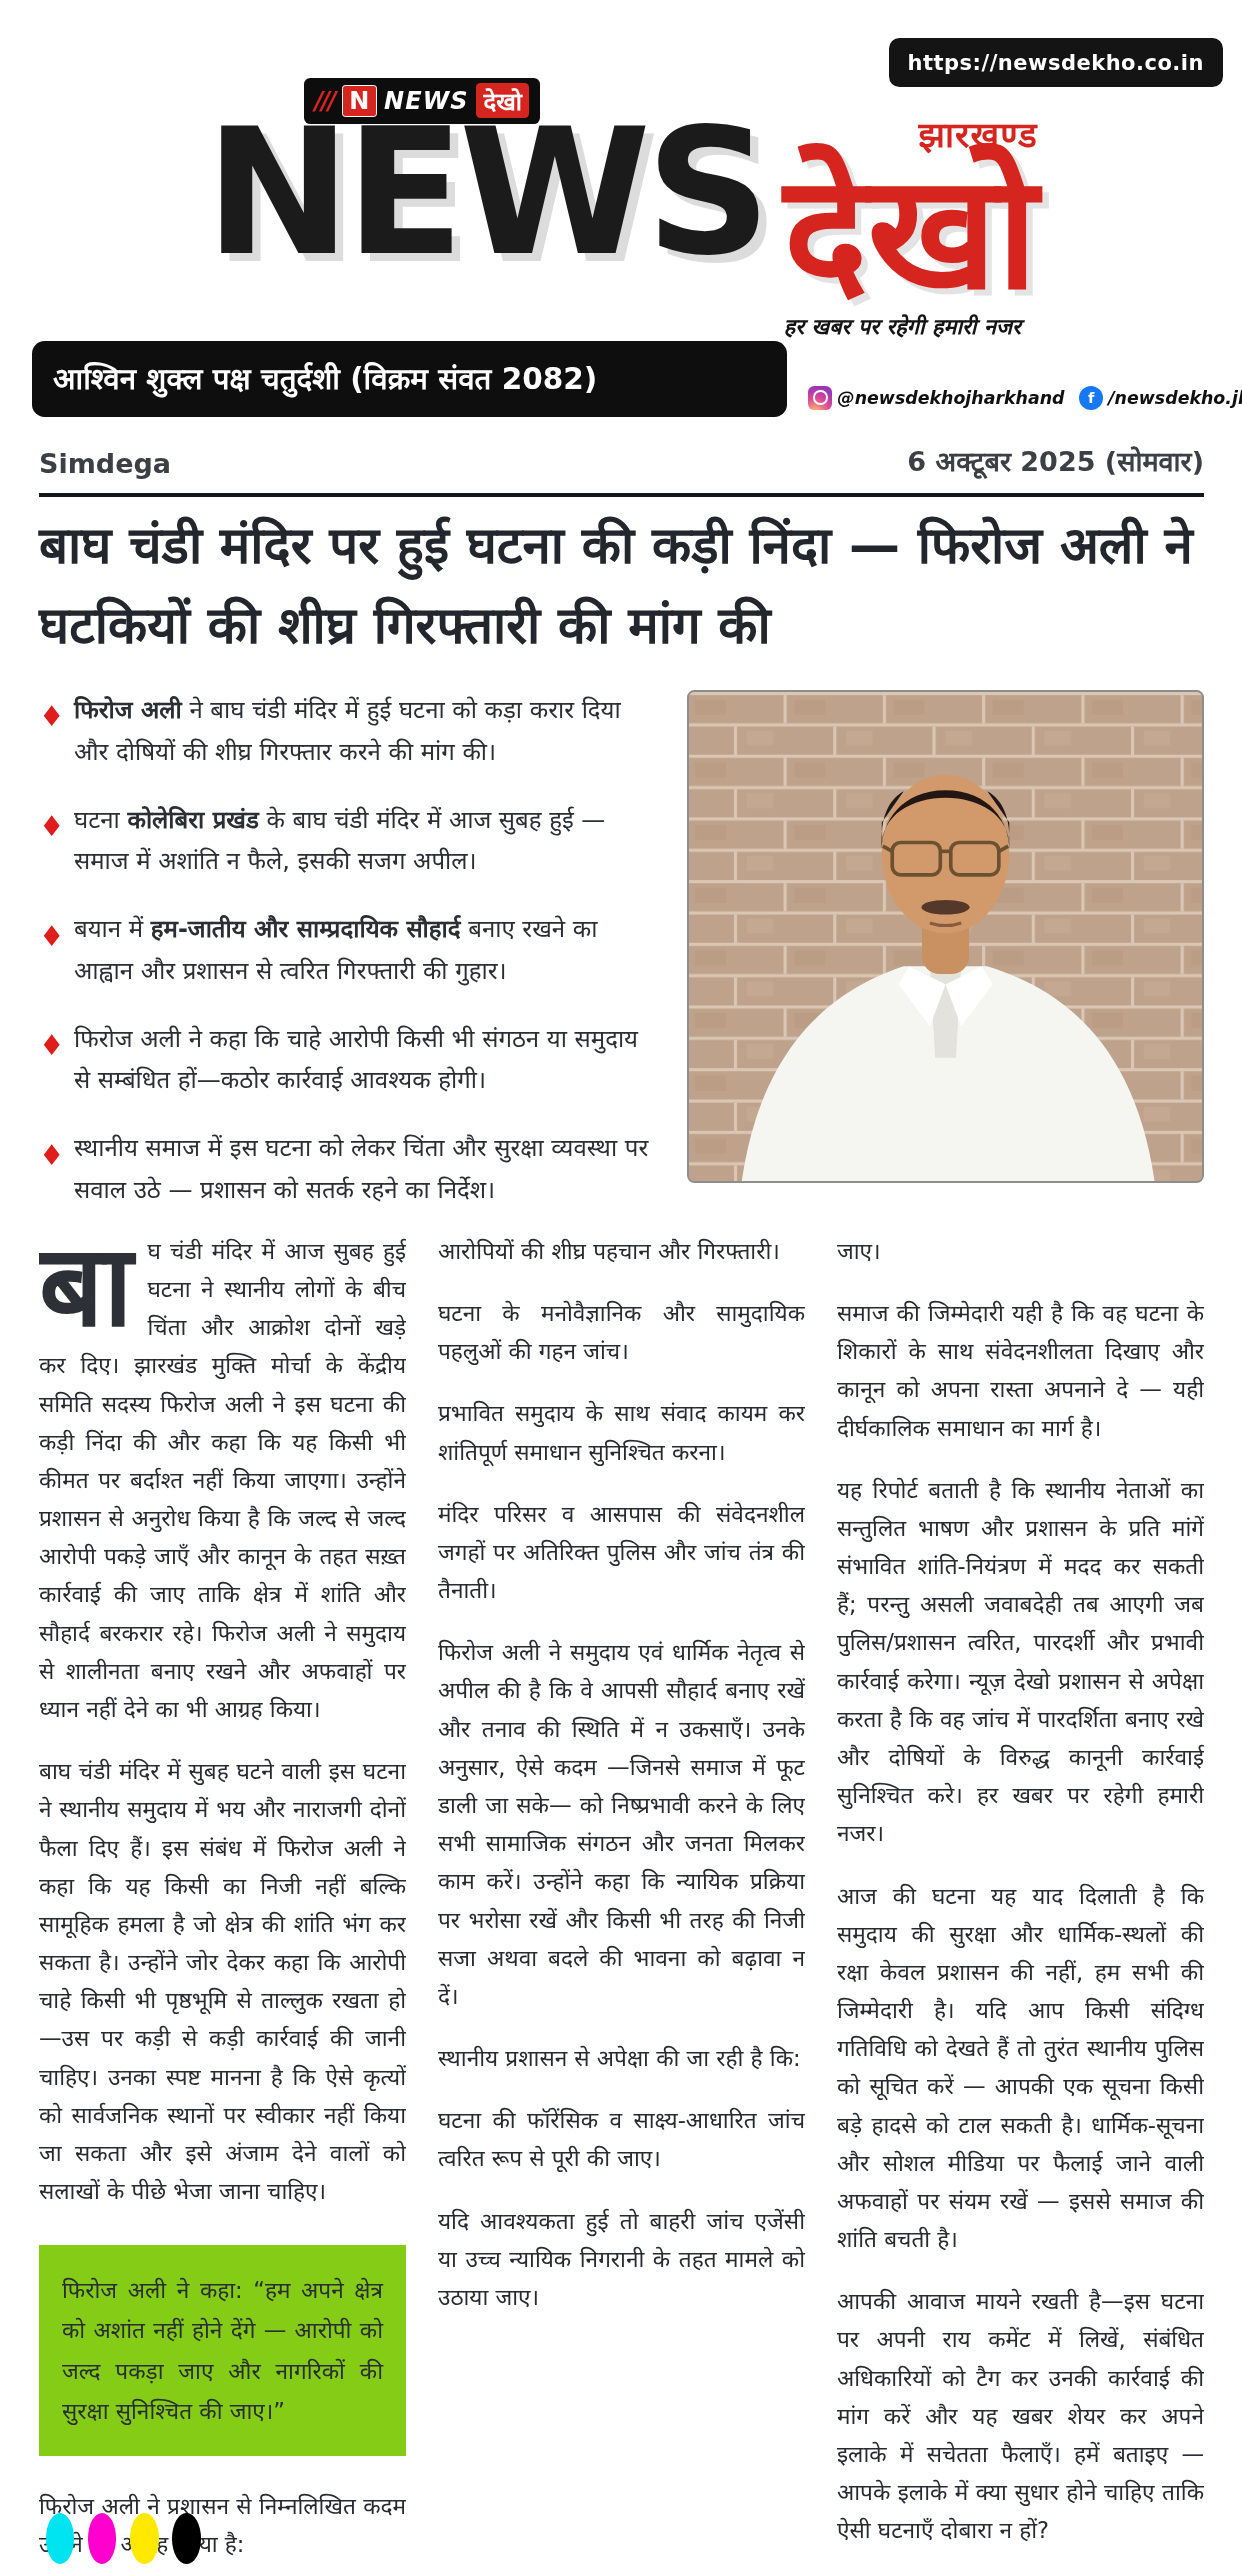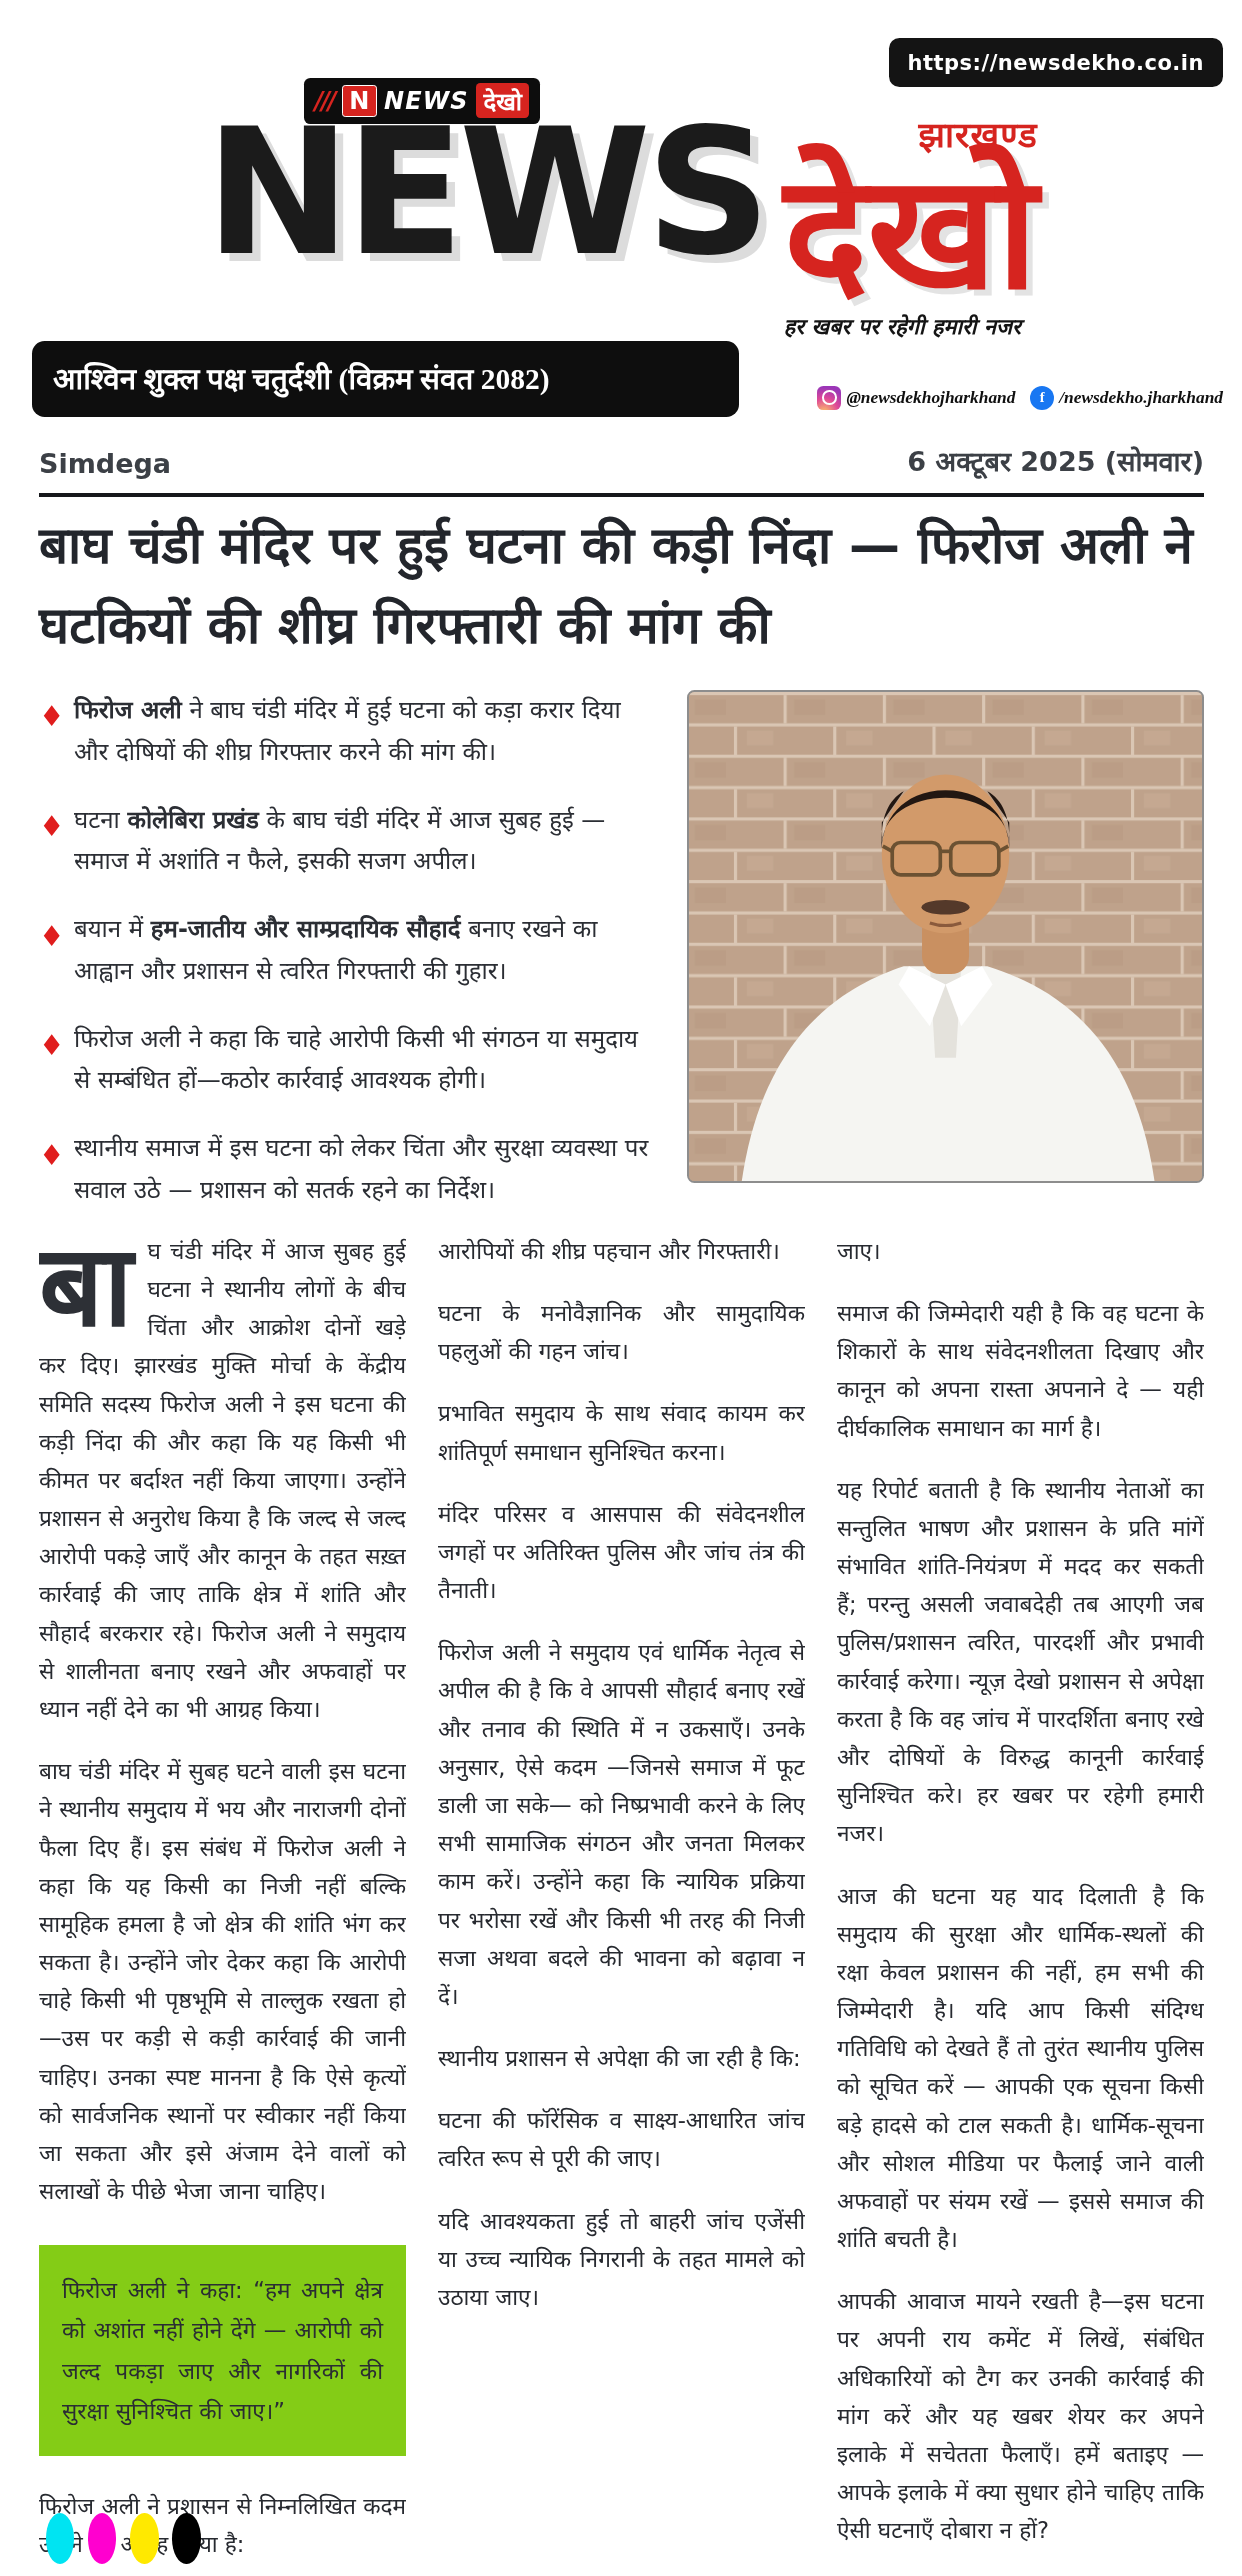--- a/index.html
+++ b/index.html
@@ -34,21 +34,21 @@
     text-shadow:8.4px 8.4px 0 #dcdcdc;
   }
   .logo-right { position:relative; margin-left:18px; padding-top:0; }
   .logo-state { display:block; text-align:right; color:#d6241f; font-size:35px; font-weight:800; letter-spacing:1.1px; }
   .logo-dekho {
     display:block; font-size:158px; line-height:0.95; font-weight:900; color:#d6241f;
     text-shadow:6.3px 6.3px 0 #e3e3e3;
   }
   .logo-tagline { display:block; font-size:21.6px; font-weight:800; font-style:italic; color:#141414; margin-top:4.2px; }
   
-  .bar-row { display:flex; align-items:flex-end; margin:0 20px 0 32px; gap:21px;font-family:Liberation Serif, serif; }
+  .bar-row { display:flex; align-items:flex-end; margin:0 20px 0 32px; gap:21px; }
   .date-pill {
     background:#0e0e0e; color:#fff; font-size:29.5px; font-weight:600;
     padding:16px 190px 19px 21px; border-radius:12.6px; flex:0 0 auto;
   }
   .social-row { display:flex; align-items:center; gap:14.7px; margin-left:auto; padding-bottom:7.4px; }
   .social-item { display:flex; align-items:center; gap:5px; font-size:17.4px; font-weight:800; font-style:italic; color:#101010; }
   .sicon { width:24px; height:24px; border-radius:50%; display:inline-flex; align-items:center; justify-content:center; color:#fff; font-size:14.7px; font-weight:900; font-style:normal; flex:0 0 auto; }
   .sicon.insta { background:radial-gradient(circle at 30% 110%, #fdc468 0%, #df4996 45%, #9b36b7 80%); border-radius:6.3px; }
   .sicon.insta::after { content:""; width:10.5px; height:10.5px; border:2.1px solid #fff; border-radius:50%; }
   .sicon.fb { background:#1877f2; }

